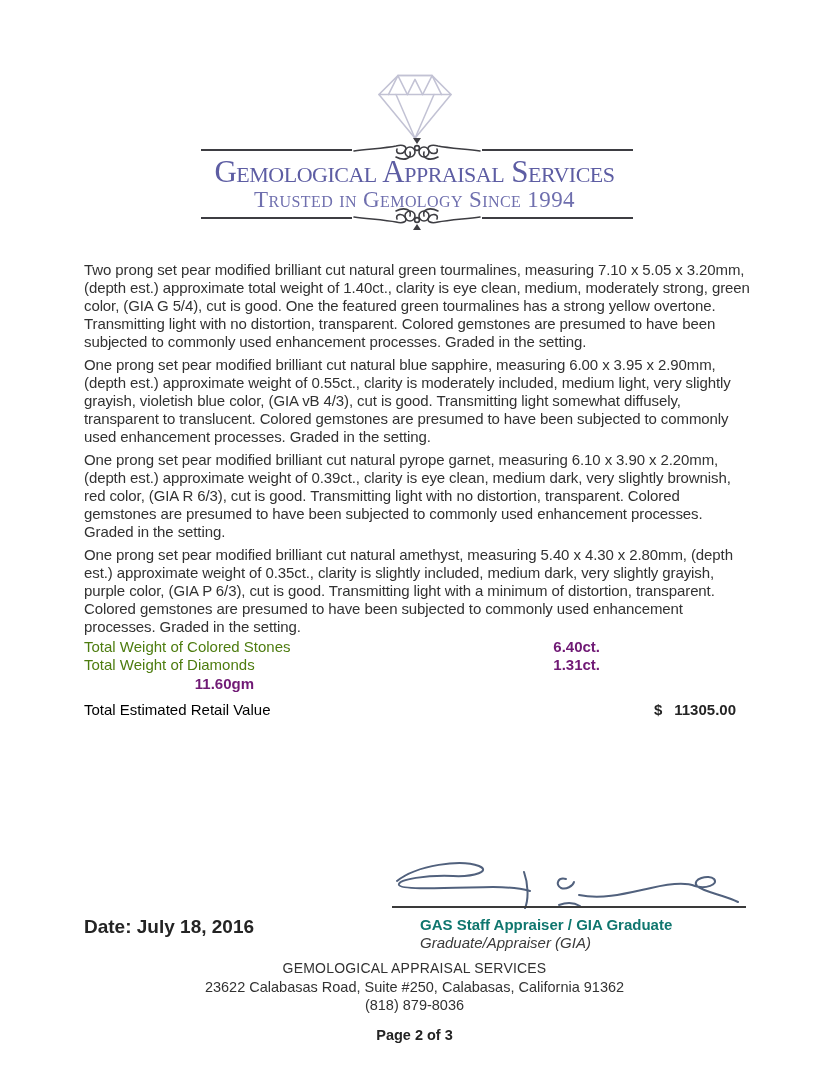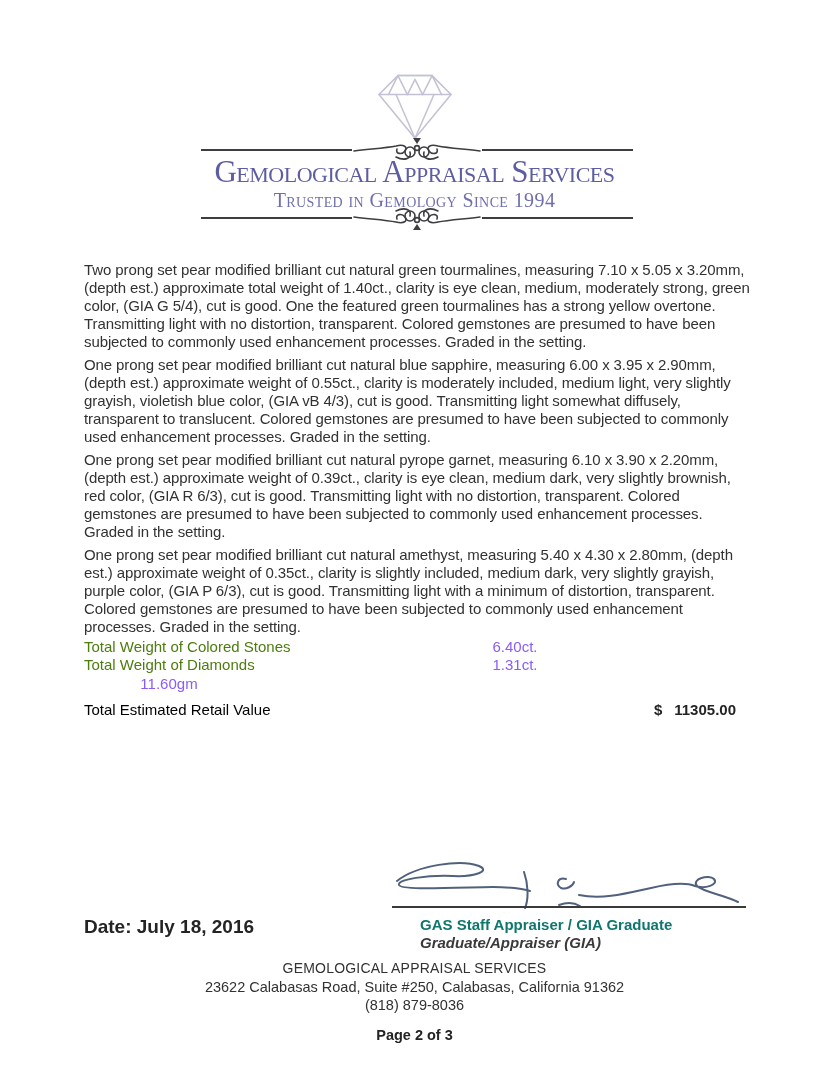--- a/index.html
+++ b/index.html
@@ -48,21 +48,21 @@
     line-height: 38px;
     white-space: nowrap;
   }
   .brand-subtitle {
     position: absolute;
     left: 0; right: 0;
     top: 190px;
     text-align: center;
     font-family: "Liberation Serif", serif;
     font-variant: small-caps;
-    font-size: 20px;
+    font-size: 23px;
     letter-spacing: 0.4px;
     color: #6f6fae;
     line-height: 20px;
   }
 
   
   .body-text {
     position: absolute;
     left: 84px;
     top: 261px;
@@ -78,21 +78,21 @@
 
   
   .totals {
     position: absolute;
     left: 84px;
     top: 638px;
     width: 560px;
   }
   .trow { display: flex; font-size: 15px; line-height: 18.3px; }
   .tlabel { width: 346px; color: #4d7c0f; }
-  .tval { width: 170px; text-align: center; font-weight: normal; color: #8b5cf6; }
+  .tval { width: 170px; text-align: right; font-weight: bold; color: #701a75; }
 
   .retail-label {
     position: absolute;
     left: 84px;
     top: 701px;
     font-size: 15px;
     font-weight: normal;
     color: #000000;
   }
   .retail-amount {
@@ -133,21 +133,20 @@
     font-weight: bold;
     color: #0f766e;
   }
   .signer-subtitle {
     position: absolute;
     left: 420px;
     top: 934px;
     font-size: 15px;
     font-style: italic;
     color: #3a3a3a;
-    font-weight: bold;
   }
 
   
   .footer {
     position: absolute;
     left: 0; right: 0;
     top: 959px;
     text-align: center;
     font-size: 14.5px;
     line-height: 18.5px;

